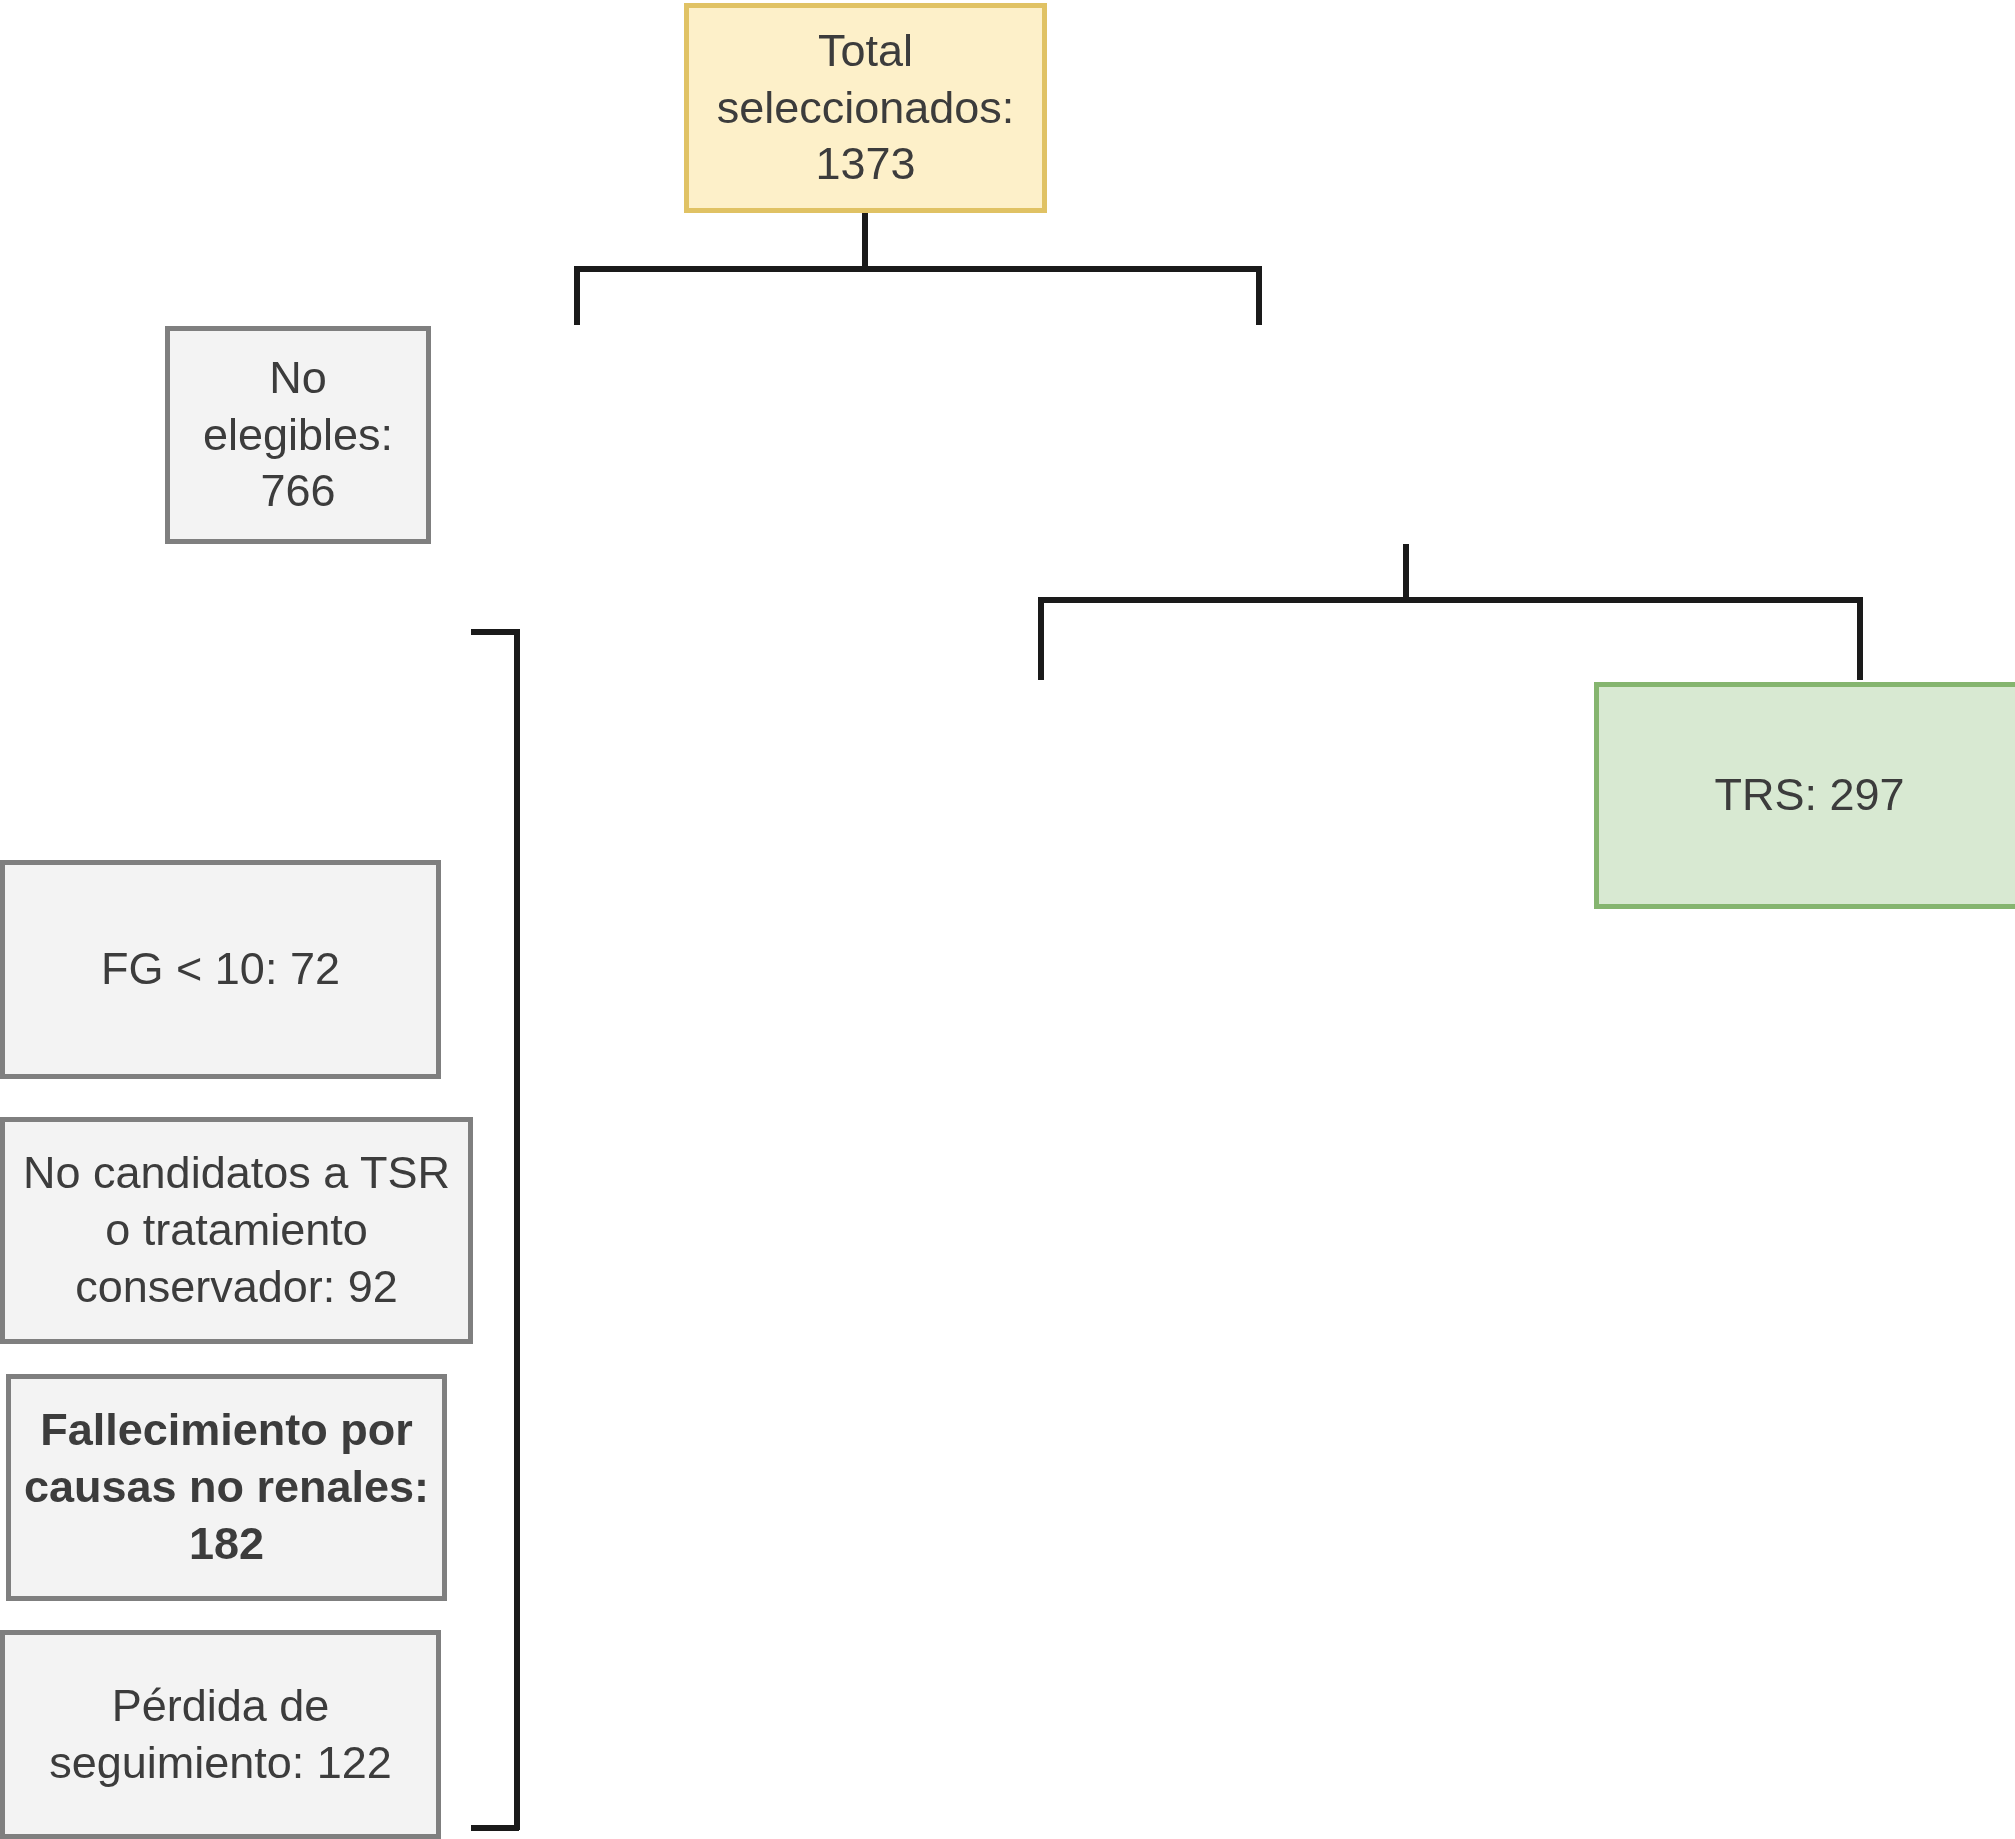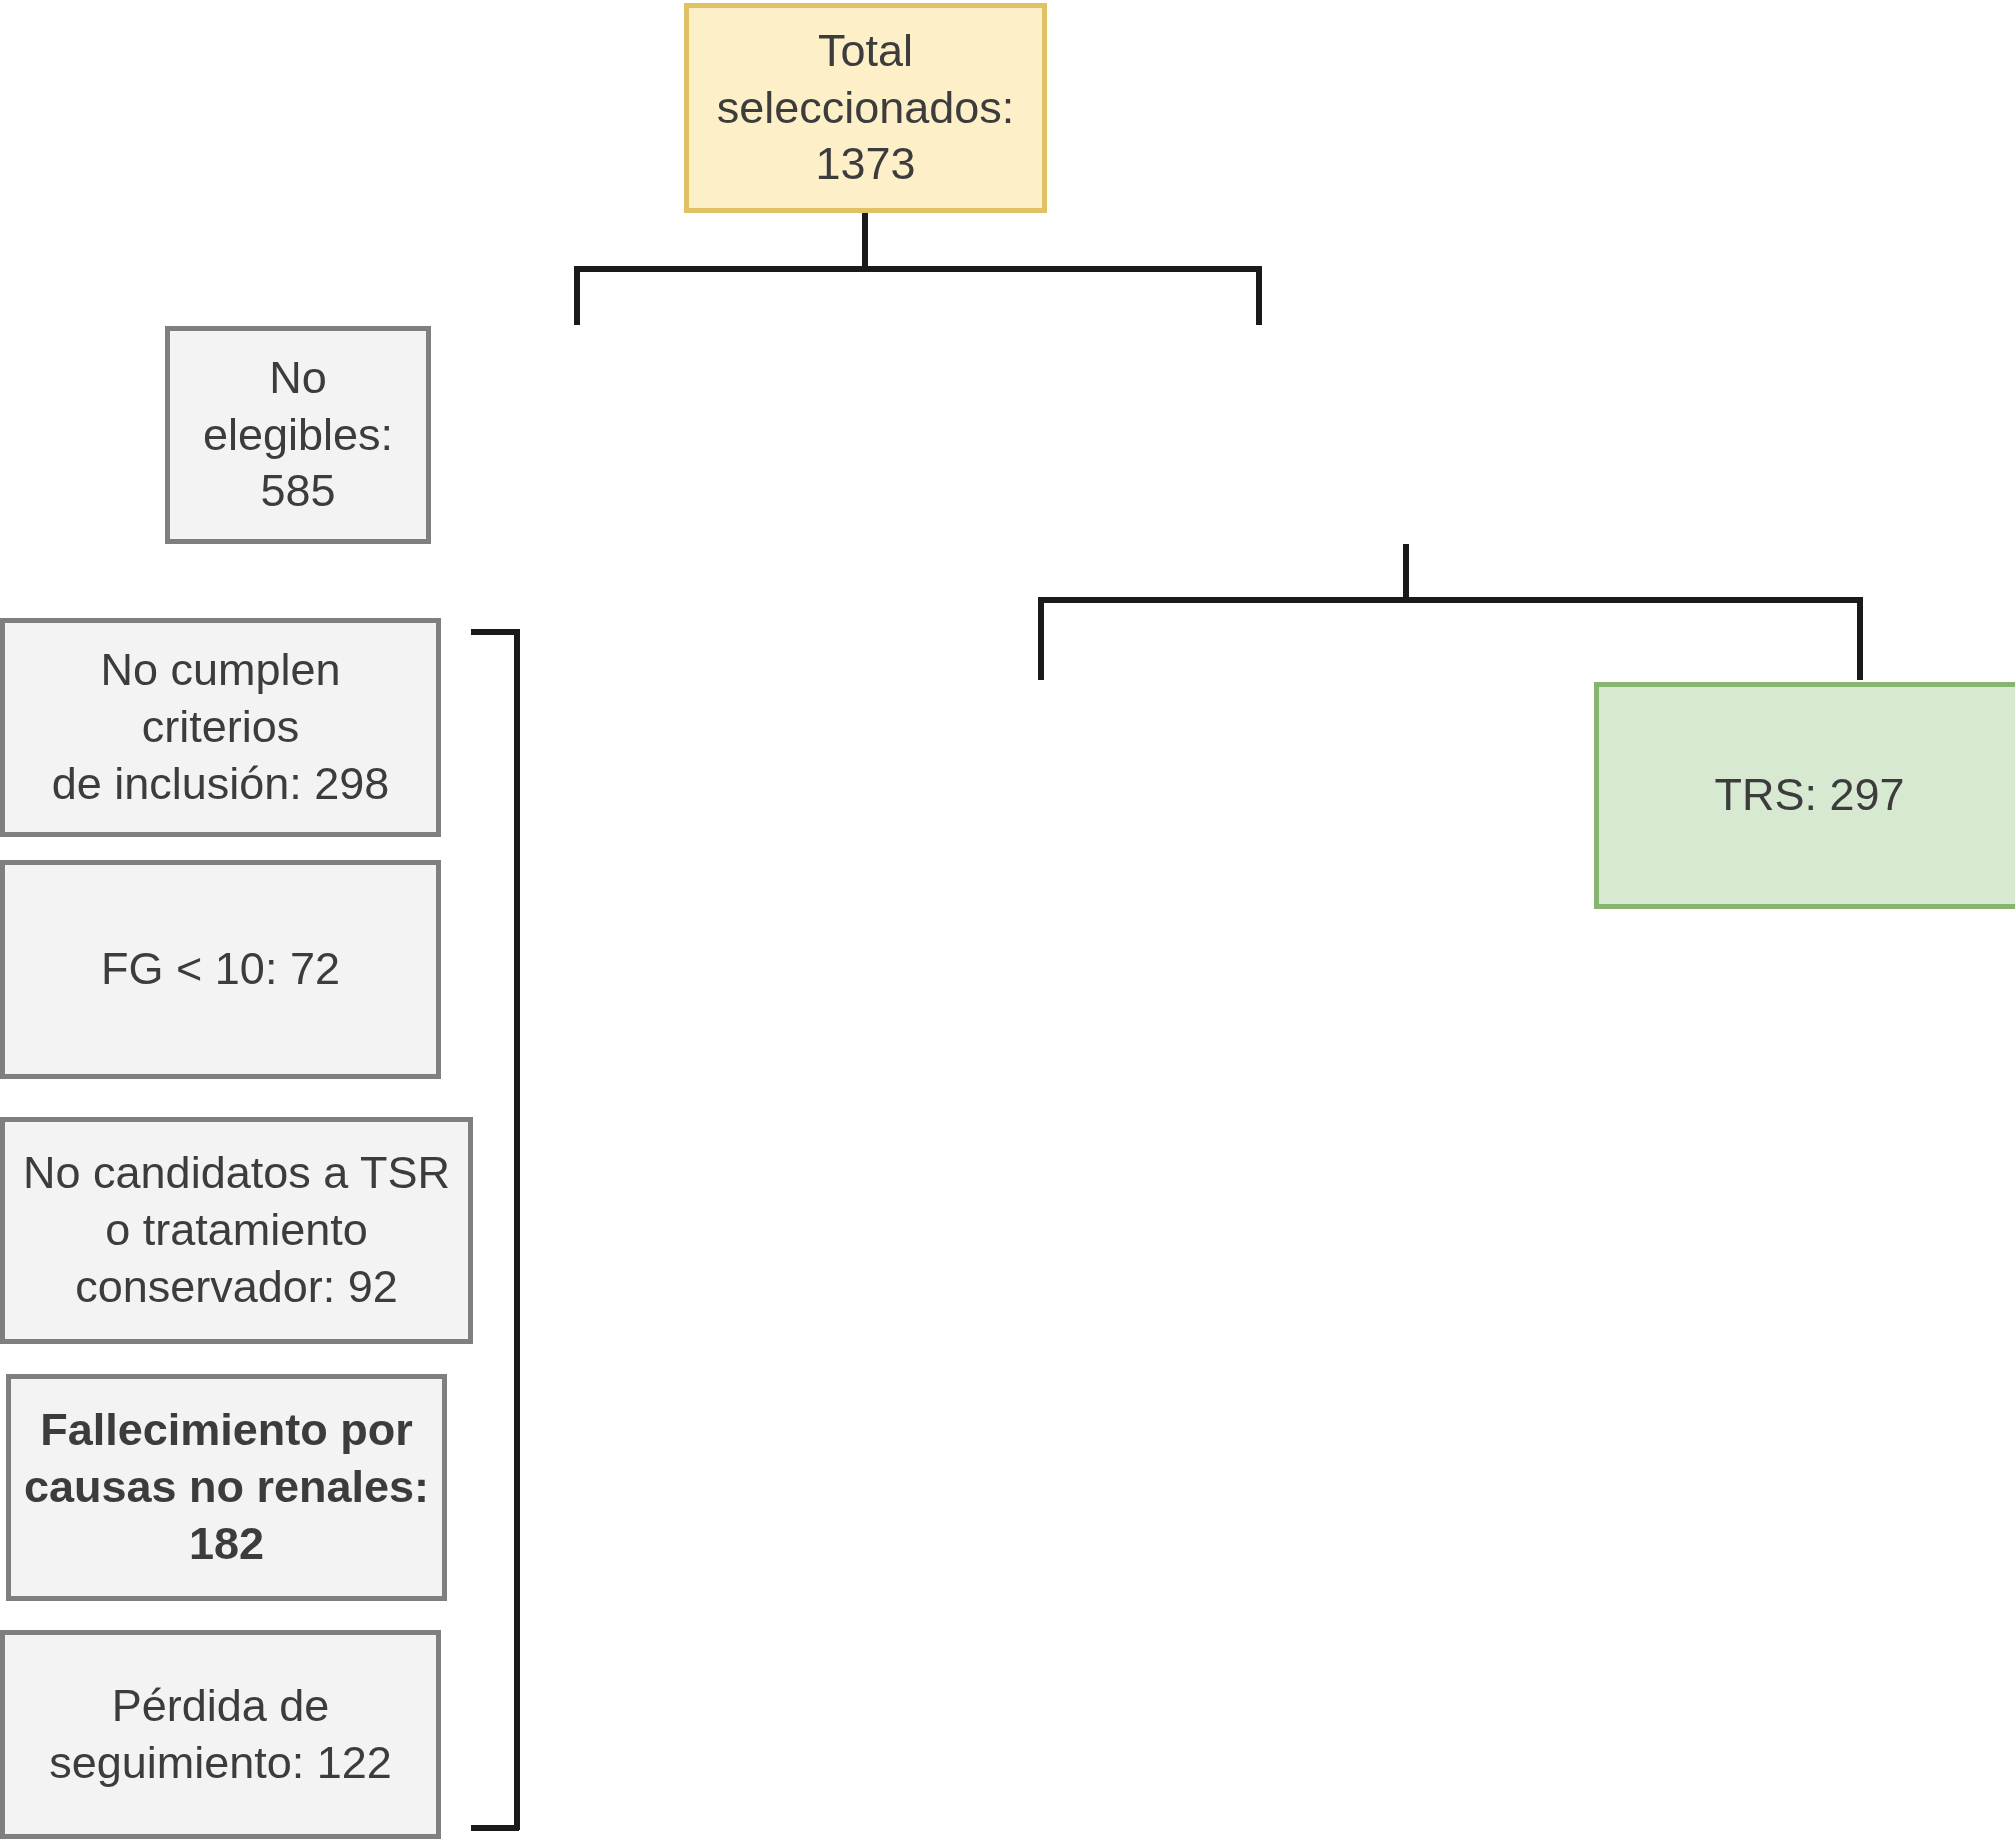--- a/index.html
+++ b/index.html
@@ -96,33 +96,31 @@
 <div id="canvas">
 
   <div class="node n-yellow" id="node-total">Total seleccionados:
 1373</div>
 
   <div class="conn conn-v" id="conn1-stem"></div>
   <div class="conn conn-h" id="conn1-bar"></div>
   <div class="conn conn-v" id="conn1-left"></div>
   <div class="conn conn-v" id="conn1-right"></div>
 
-  <div class="node n-grey" id="node-noelig">No elegibles: 585</div>
+  <div class="node n-grey" id="node-noelig">No elegibles: 766</div>
 
 
   <div class="conn conn-v" id="conn2-stem"></div>
   <div class="conn conn-h" id="conn2-bar"></div>
   <div class="conn conn-v" id="conn2-left"></div>
   <div class="conn conn-v" id="conn2-right"></div>
 
 
   <div class="node n-green" id="node-trs2">TRS: 297</div>
 
-  <div class="node n-grey" id="node-excl-0">No cumplen criterios
-de inclusión: 298</div>
 
   <div class="node n-grey" id="node-excl-1">FG &lt; 10: 72</div>
 
   <div class="node n-grey" id="node-excl-2">No candidatos a TSR
 o tratamiento
 conservador: 92</div>
 
   <div class="node n-grey" id="node-excl-3">Fallecimiento por
 causas no renales:
 182</div>

